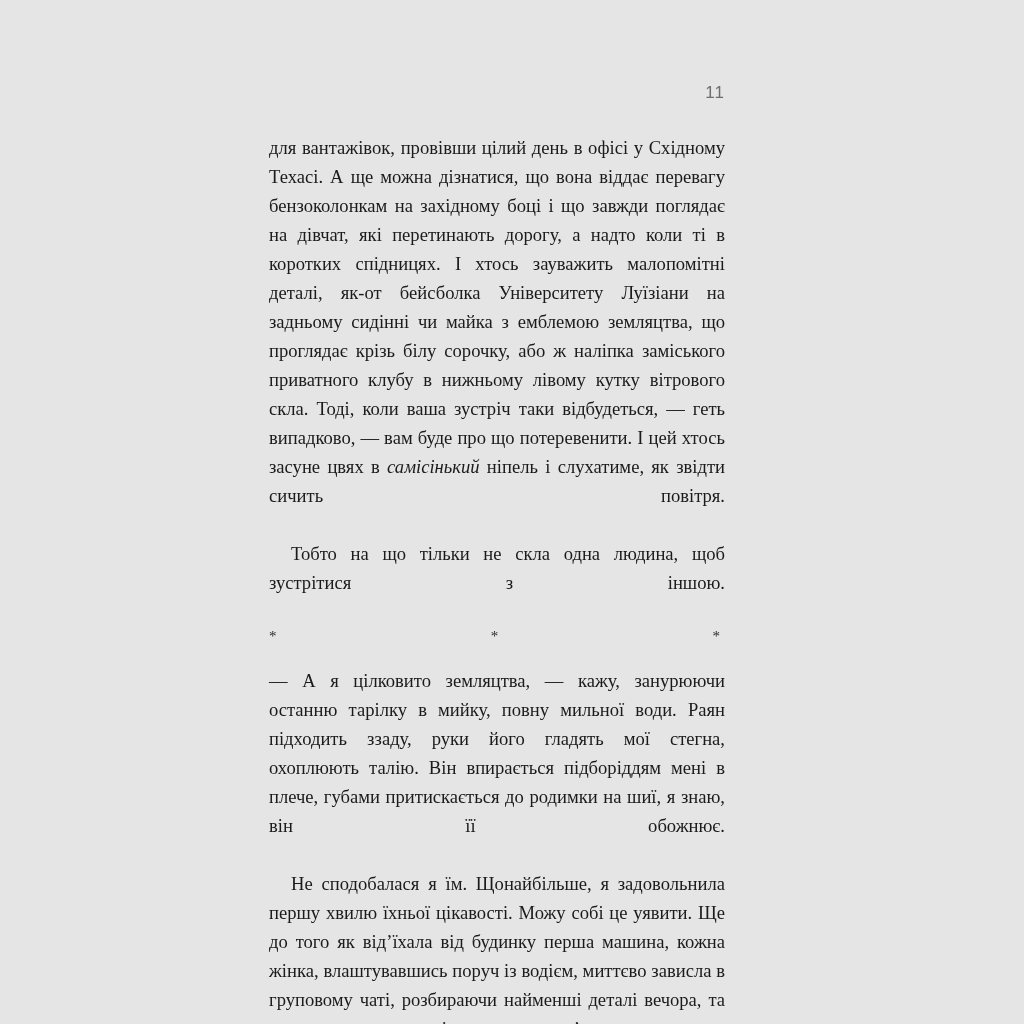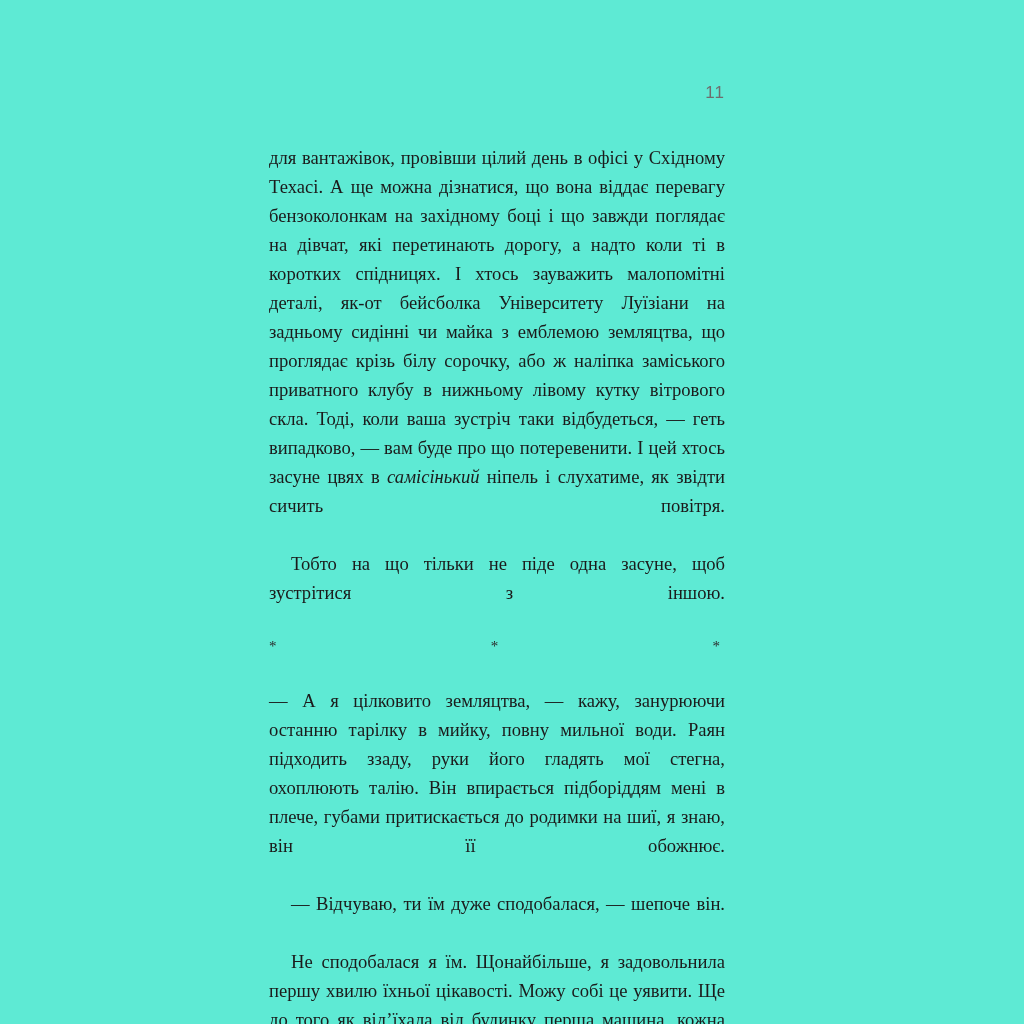--- a/index.html
+++ b/index.html
@@ -12,21 +12,21 @@
     height: 1024px;
     position: relative;
     overflow: hidden;
     font-family: "Liberation Serif", "DejaVu Serif", serif;
     -webkit-font-smoothing: antialiased;
   }
 
   #page {
     position: absolute;
     inset: 0;
-    background: #5eead4;
+    background: #e5e5e5;
   }
 
   
   .folio-row {
     position: absolute;
     left: 269px;
     top: 84px;
     width: 456px;
     text-align: right;
   }
@@ -56,21 +56,20 @@
   .textblock p {
     margin: 0;
     text-indent: 0;
     text-align: justify;
   }
   .textblock p.indent {
     text-indent: 22px;
   }
   .textblock p.noindent {
     text-indent: 0;
-    margin-top: 10px;
   }
   
   .textblock p::after {
     content: "";
     display: inline-block;
     width: 100%;
   }
 
   .ital {
     font-style: italic;
@@ -93,25 +92,24 @@
 <div id="page">
 
   <div class="folio-row">
     <span class="folio">11</span>
   </div>
 
   <div class="textblock">
 
     <p class="noindent"><span>для вантажівок, провівши цілий день в офісі у Східному Техасі. А ще можна дізнатися, що вона віддає перевагу бензоколонкам на західному боці і що завжди поглядає на дівчат, які перетинають дорогу, а надто коли ті в коротких спідницях. І хтось зауважить малопомітні деталі, як-от бейсболка Університету Луїзіани на задньому сидінні чи майка з емблемою земляцтва, що проглядає крізь білу сорочку, або ж наліпка заміського приватного клубу в нижньому лівому кутку вітрового скла. Тоді, коли ваша зустріч таки відбудеться, — геть випадково, — вам буде про що потеревенити. І цей хтось засуне цвях в </span><em class="ital">самісінький</em><span> ніпель і слухатиме, як звідти сичить повітря.</span></p>
 
-    <p class="indent">Тобто на що тільки не піде одна засуне, щоб зустрітися з іншою.</p>
+    <p class="indent">Тобто на що тільки не скла одна людина, щоб зустрітися з іншою.</p>
 
     <p class="sep">* * *</p>
 
     <p class="noindent">— А я цілковито земляцтва, — кажу, занурюючи останню тарілку в мийку, повну мильної води. Раян підходить ззаду, руки його гладять мої стегна, охоплюють талію. Він впирається підборіддям мені в плече, губами притискається до родимки на шиї, я знаю, він її обожнює.</p>
 
-    <p class="indent">— Відчуваю, ти їм дуже сподобалася, — шепоче він.</p>
 
     <p class="indent">Не сподобалася я їм. Щонайбільше, я задовольнила першу хвилю їхньої цікавості. Можу собі це уявити. Ще до того як від’їхала від будинку перша машина, кожна жінка, влаштувавшись поруч із водієм, миттєво зависла в груповому чаті, розбираючи найменші деталі вечора, та поринула в соцмережі, намагаючись з’ясувати, з якого ж саме маленького містечка в Алабамі я взялася.</p>
 
   </div>
 
 </div>
 
 </body></html>

